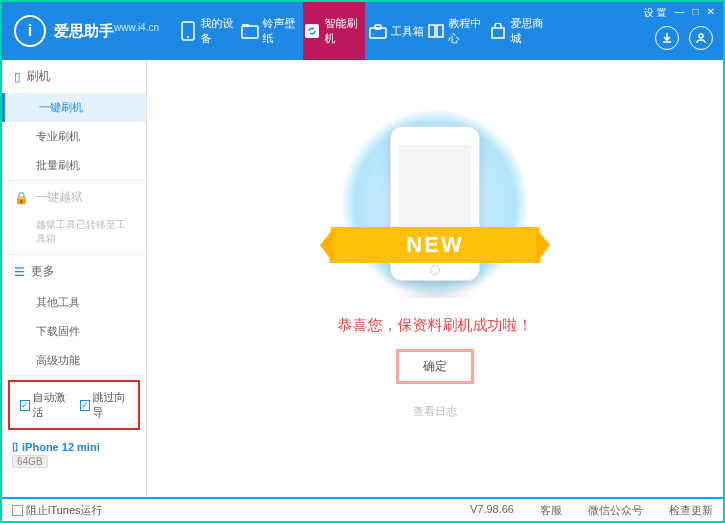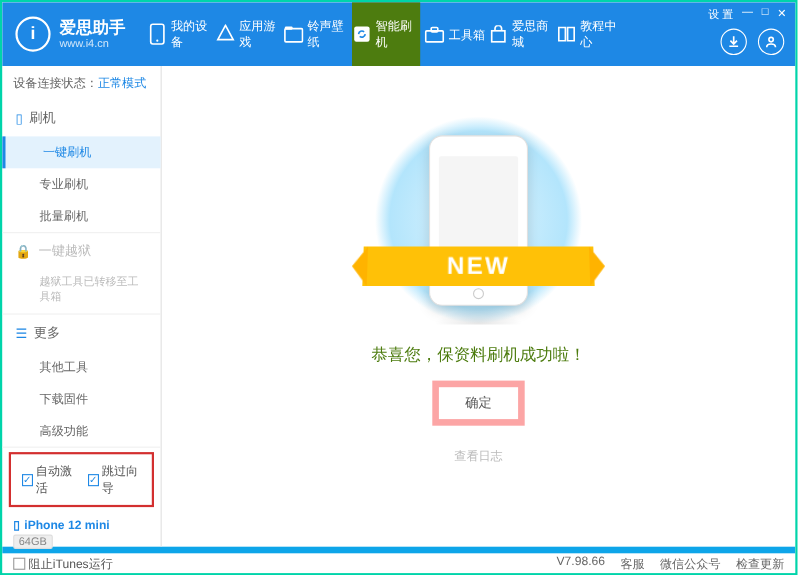--- a/index.html
+++ b/index.html
@@ -1,25 +1,25 @@
 <!DOCTYPE html>
 <html><head>
 <meta charset="utf-8">
 <style>
 *{margin:0;padding:0;box-sizing:border-box;font-family:"Microsoft YaHei",sans-serif}
 body{width:725px;height:523px;overflow:hidden;border:2px solid #00d4aa;background:#fff}
 .header{background:#1e88e5;color:#fff;display:flex;align-items:center;height:58px;padding:0 12px;position:relative}
 .logo-area{display:flex;align-items:center;gap:8px}
 .logo-circle{width:32px;height:32px;border:2px solid #fff;border-radius:50%;display:flex;align-items:center;justify-content:center;font-weight:bold;font-size:16px}
-.brand-txt{display:flex;flex-direction:column}
+.brand-txt{display:flex;}
 .brand-name{font-size:15px;font-weight:bold}
 .brand-url{font-size:10px;opacity:.8}
 .nav{display:flex;margin-left:20px;height:100%}
 .nav-item{width:62px;display:flex;flex-direction:row;align-items:center;justify-content:center;gap:3px;font-size:11px;cursor:pointer}
-.nav-item.active{background:#4d7c0f}
+.nav-item.active{background:#be185d}
 .nav-icon{width:20px;height:20px;display:flex;align-items:center;justify-content:center}
 .win-ctrls{position:absolute;right:8px;top:4px;display:flex;gap:8px;font-size:10px;align-items:flex-start}
 .win-ctrls span{cursor:pointer}
 .hdr-btns{position:absolute;right:10px;top:24px;display:flex;gap:10px}
 .circ-btn{width:24px;height:24px;border:1.5px solid #fff;border-radius:50%;display:flex;align-items:center;justify-content:center;cursor:pointer}
 .body{display:flex;height:calc(100% - 58px - 24px)}
 .sidebar{width:145px;border-right:1px solid #e0e0e0;display:flex;flex-direction:column;font-size:12px}
 .conn-status{padding:8px 10px;font-size:11px;color:#666}
 .conn-status .mode{color:#1e88e5}
 .side-section{border-bottom:1px solid #f0f0f0}
@@ -40,26 +40,26 @@
 .phone-img{width:170px;height:180px;position:relative;margin-top:-20px}
 .halo{position:absolute;width:190px;height:190px;border-radius:50%;background:radial-gradient(circle,#e1f5fe 0%,#b3e5fc 60%,transparent 70%);top:-10px;left:-10px}
 .phone-img::after{content:"";position:absolute;top:0;left:0;right:0;bottom:0;background:radial-gradient(ellipse 40px 15px at 50% 100%,rgba(0,0,0,0.1),transparent)}
 .phone{position:absolute;width:90px;height:155px;background:#fff;border-radius:12px;left:40px;top:8px;box-shadow:0 4px 12px rgba(0,0,0,.15);border:1px solid #e0e0e0}
 .phone::before{content:"";position:absolute;top:18px;left:8px;right:8px;bottom:18px;background:#f5f5f5;border-radius:2px}
 .phone-home{position:absolute;bottom:5px;left:50%;transform:translateX(-50%);width:10px;height:10px;border:1px solid #ccc;border-radius:50%}
 .new-ribbon{position:absolute;bottom:35px;left:-20px;right:-20px;background:#ffc107;color:#fff;font-weight:bold;font-size:22px;text-align:center;padding:5px 0;letter-spacing:2px;transform:perspective(100px) rotateX(2deg)}
 .new-ribbon::before,.new-ribbon::after{content:"";position:absolute;top:0;bottom:0;width:14px;background:#ffb300}
 .new-ribbon::before{left:-10px;clip-path:polygon(100% 0,100% 100%,0 50%)}
 .new-ribbon::after{right:-10px;clip-path:polygon(0 0,100% 50%,0 100%)}
-.success-txt{font-size:15px;color:#4d7c0f;margin-top:18px}
-.ok-btn{margin-top:14px;padding:6px 24px;border:6px solid #fca5a5;background:#fff;color:#555;font-size:12px;cursor:pointer}
+.success-txt{font-size:15px;color:#ef4444;margin-top:18px}
+.ok-btn{margin-top:14px;padding:6px 24px;border:3px solid #fca5a5;background:#fff;color:#555;font-size:12px;cursor:pointer}
 .log-link{margin-top:20px;font-size:11px;color:#bbb;cursor:pointer}
-.footer{height:24px;border-top:6px solid #0ea5e9;display:flex;align-items:center;padding:0 10px;font-size:11px;color:#666;justify-content:space-between}
+.footer{height:24px;border-top:2px solid #0ea5e9;display:flex;align-items:center;padding:0 10px;font-size:11px;color:#666;justify-content:space-between}
 .footer-left{display:flex;align-items:center;gap:4px}
-.footer-right{display:flex;gap:14px}
+.footer-right{display:flex;gap:26px}
 .footer-right span{cursor:pointer}
 .fchk{width:11px;height:11px;border:1px solid #999}
 svg{fill:currentColor}
 </style>
 </head>
 <body>
 
 <div class="header">
   <div class="logo-area">
     <div class="logo-circle">
@@ -75,28 +75,20 @@
         <div class="nav-icon">
           <svg width="16" height="20" viewBox="0 0 16 20">
             <rect x="2" y="1" width="12" height="18" rx="2" fill="none" stroke="#fff" stroke-width="1.5"></rect>
             <circle cx="8" cy="16" r="1"></circle>
           </svg>
         </div>
         <span>我的设备</span>
       </div>
     <div class="nav-item">
         <div class="nav-icon">
-          <svg width="18" height="18" viewBox="0 0 18 18">
-            <path d="M9 1 L16 14 H2 Z" fill="none" stroke="#fff" stroke-width="1.5"></path>
-          </svg>
-        </div>
-        <span>应用游戏</span>
-      </div>
-    <div class="nav-item">
-        <div class="nav-icon">
           <svg width="18" height="16" viewBox="0 0 18 16">
             <rect x="1" y="3" width="16" height="12" rx="1" fill="none" stroke="#fff" stroke-width="1.5"></rect>
             <rect x="1" y="1" width="7" height="3" rx="1" fill="#fff"></rect>
           </svg>
         </div>
         <span>铃声壁纸</span>
       </div>
     <div class="nav-item active">
         <div class="nav-icon">
           <svg width="18" height="18" viewBox="0 0 18 18">
@@ -111,33 +103,33 @@
           <svg width="18" height="16" viewBox="0 0 18 16">
             <rect x="1" y="5" width="16" height="10" rx="1" fill="none" stroke="#fff" stroke-width="1.5"></rect>
             <rect x="6" y="2" width="6" height="4" rx="1" fill="none" stroke="#fff" stroke-width="1.5"></rect>
           </svg>
         </div>
         <span>工具箱</span>
       </div>
     <div class="nav-item">
         <div class="nav-icon">
           <svg width="18" height="16" viewBox="0 0 18 16">
+            <path d="M2 2h6v12H2zM10 2h6v12h-6z" fill="none" stroke="#fff" stroke-width="1.5"></path>
+          </svg>
+        </div>
+        <span>教程中心</span>
+      </div>
+    <div class="nav-item">
+        <div class="nav-icon">
+          <svg width="18" height="16" viewBox="0 0 18 16">
             <rect x="3" y="5" width="12" height="10" fill="none" stroke="#fff" stroke-width="1.5"></rect>
             <path d="M6 5V3a3 3 0 0 1 6 0v2" fill="none" stroke="#fff" stroke-width="1.5"></path>
           </svg>
         </div>
         <span>爱思商城</span>
-      </div>
-    <div class="nav-item">
-        <div class="nav-icon">
-          <svg width="18" height="16" viewBox="0 0 18 16">
-            <path d="M2 2h6v12H2zM10 2h6v12h-6z" fill="none" stroke="#fff" stroke-width="1.5"></path>
-          </svg>
-        </div>
-        <span>教程中心</span>
       </div>
   </div>
   <div class="win-ctrls">
     <span>设 置</span>
     <span>—</span>
     <span>□</span>
     <span>✕</span>
   </div>
   <div class="hdr-btns">
     <div class="circ-btn">
@@ -149,21 +141,20 @@
         <svg width="12" height="12" viewBox="0 0 12 12">
           <circle cx="6" cy="4" r="2" fill="none" stroke="#fff" stroke-width="1.5"></circle>
           <path d="M2 11c0-2 2-3 4-3s4 1 4 3" fill="none" stroke="#fff" stroke-width="1.5"></path>
         </svg>
       </div>
   </div>
 </div>
 
 <div class="body">
   <div class="sidebar">
-    <div class="conn-status"><span>设备连接状态：</span><span class="mode">正常模式</span></div>
     <div class="side-section">
       <div class="side-hdr">
           <span class="icon">▯</span>
           <span>刷机</span>
         </div>
       <div class="side-item active">一键刷机</div>
       <div class="side-item">专业刷机</div>
       <div class="side-item">批量刷机</div>
     </div>
     <div class="side-section">

